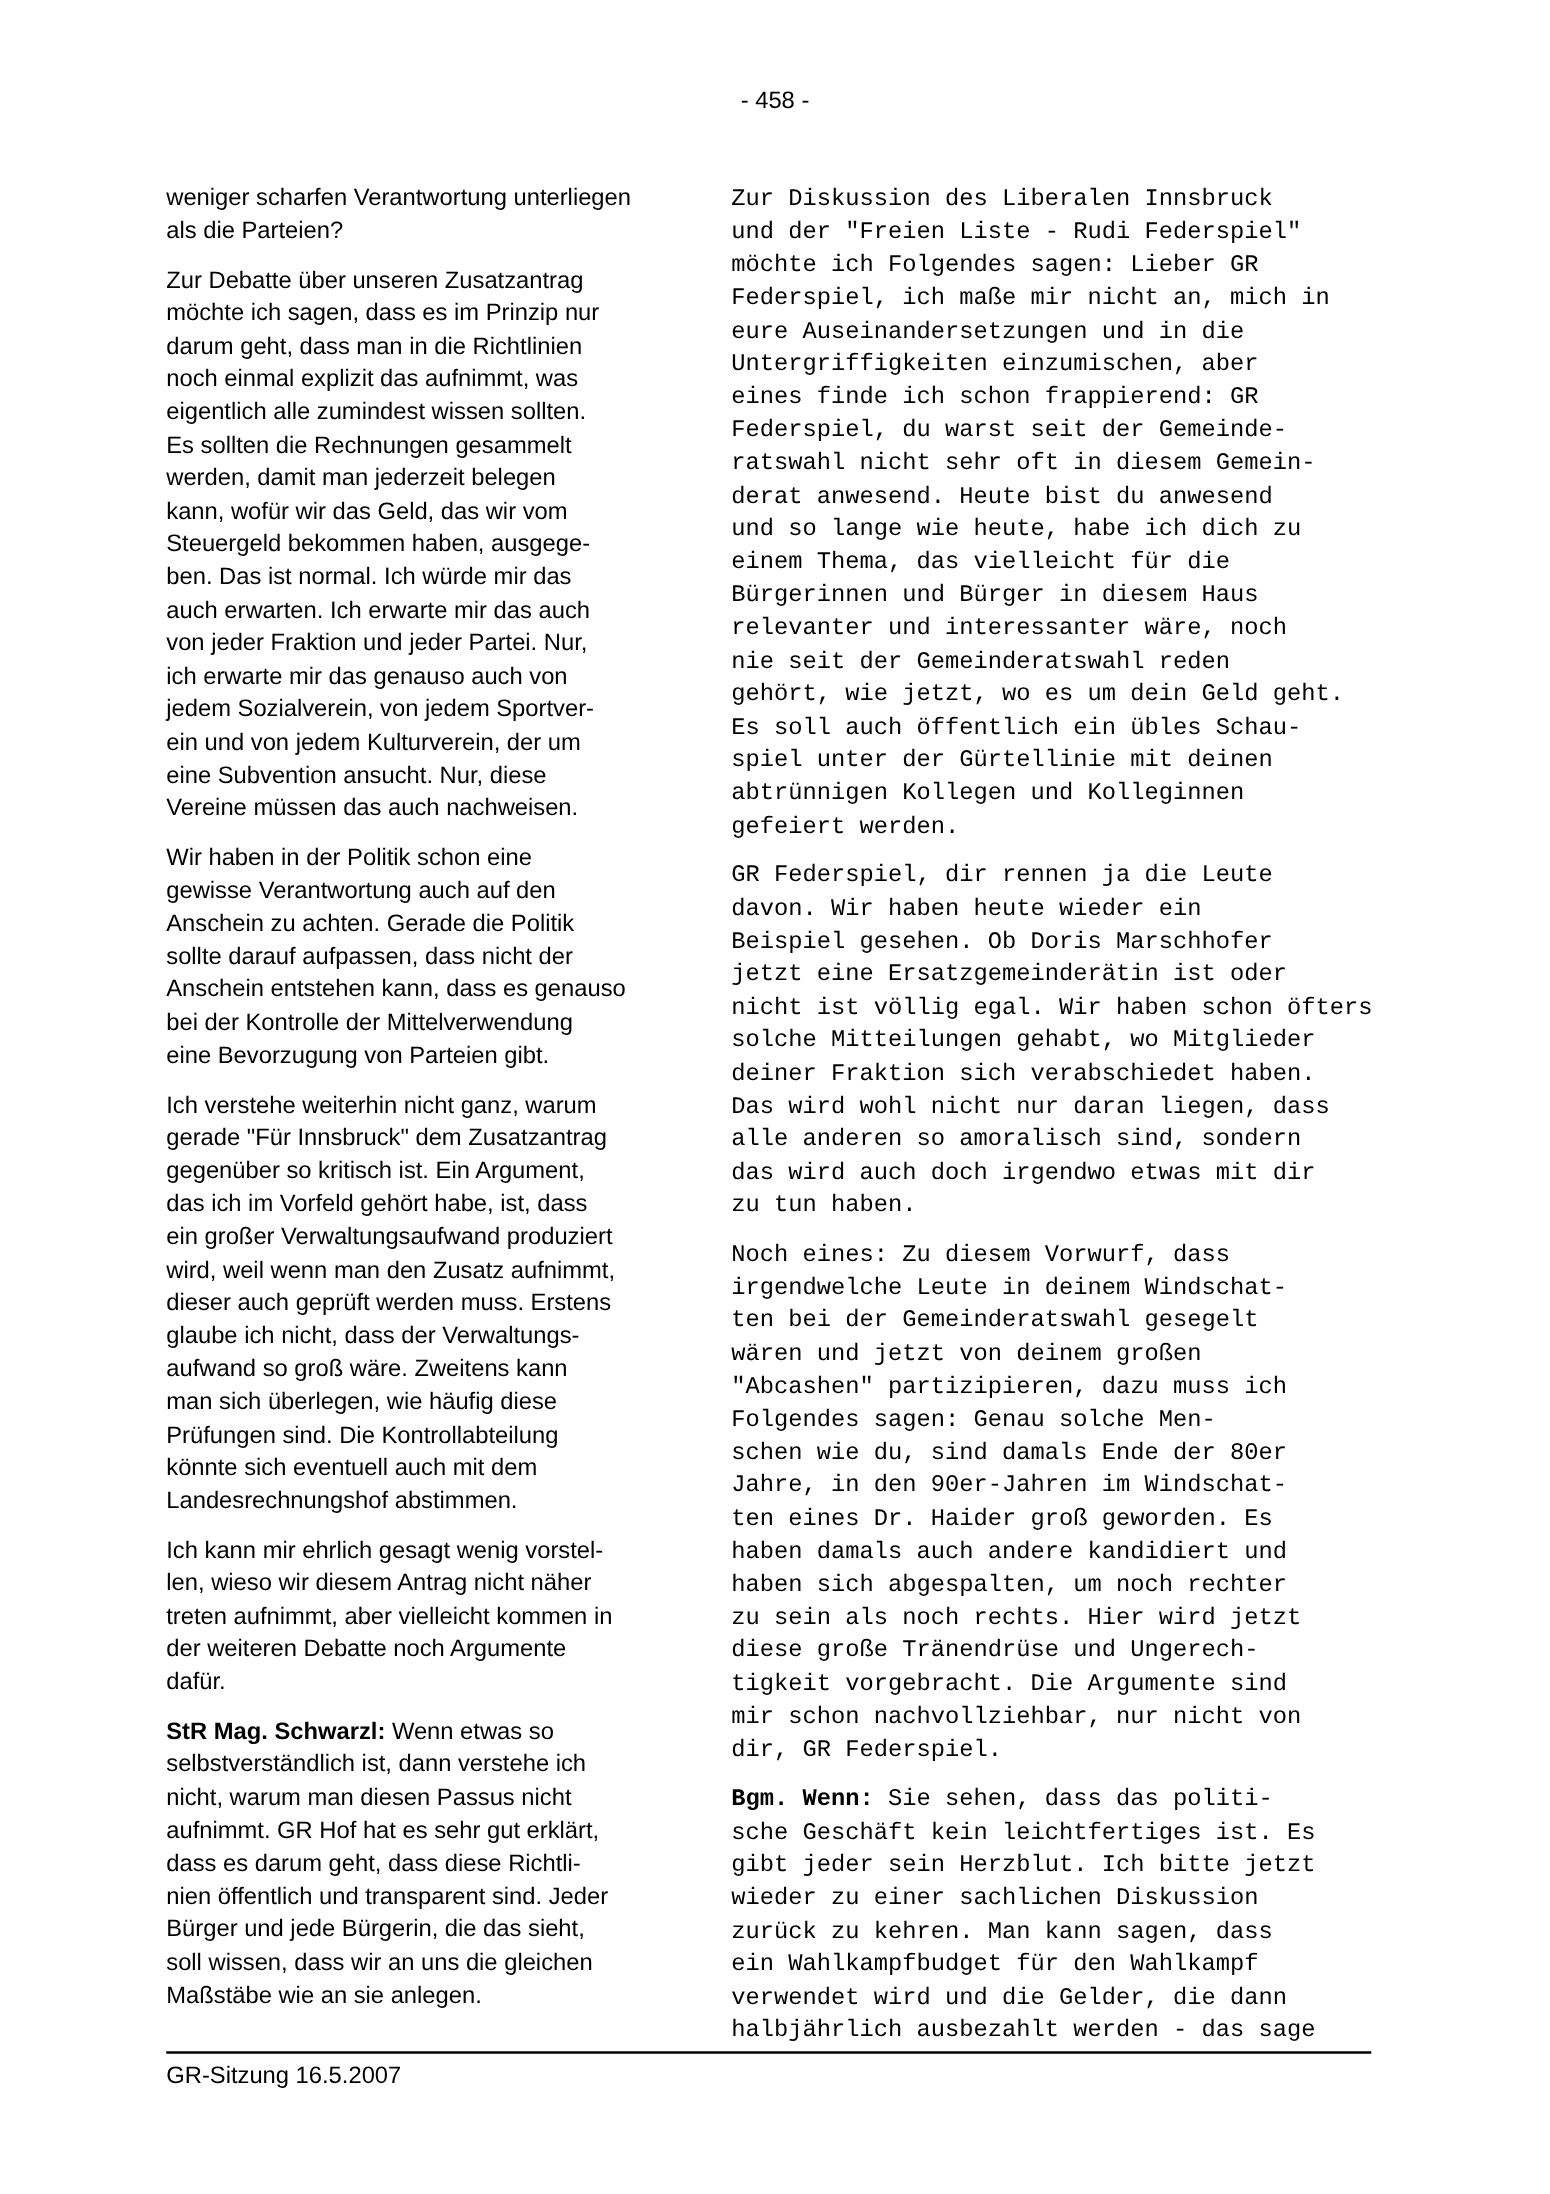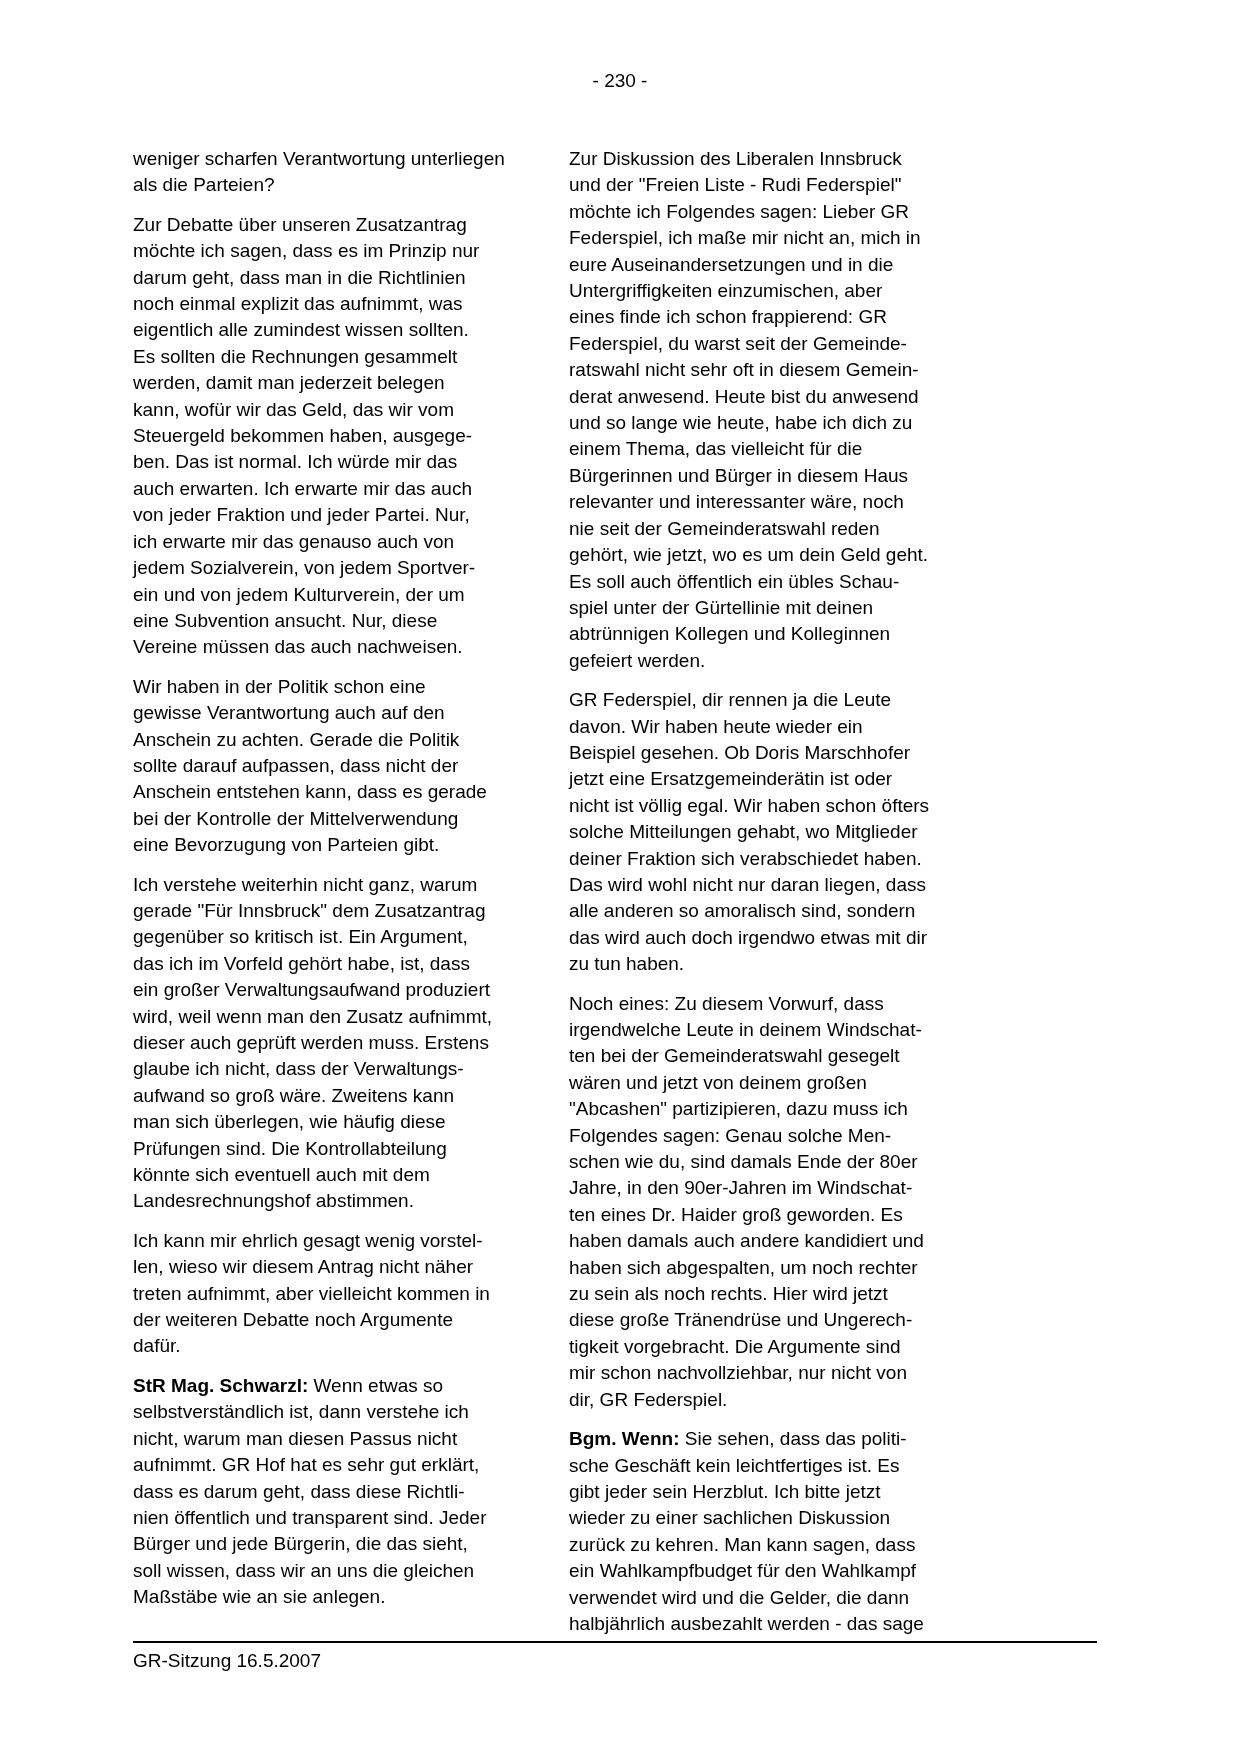--- a/index.html
+++ b/index.html
@@ -24,21 +24,21 @@
     text-align: center;
     font-size: 19px;
     line-height: 22px;
   }
   .column {
     position: absolute;
     top: 146px;
     width: 448px;
   }
   .column.left  { left: 133px; }
-  .column.right { left: 569px; }
+  .column.right { left: 585px; font-family: Liberation Mono, monospace; }
   .para {
     margin: 0 0 13px 0;
     font-size: 19px;
     line-height: 26.4px;
     white-space: pre;
     letter-spacing: 0;
   }
   .speaker {
     font-weight: bold;
   }
@@ -56,21 +56,21 @@
     top: 1649px;
     font-size: 19px;
     line-height: 24px;
   }
 </style>
 </head>
 <body>
 
 <div class="page">
 
-  <div class="page-number">- 230 -</div>
+  <div class="page-number">- 458 -</div>
 
   <div class="column left">
     <p class="para"><span>weniger scharfen Verantwortung unterliegen
 als die Parteien?</span></p>
     <p class="para"><span>Zur Debatte über unseren Zusatzantrag
 möchte ich sagen, dass es im Prinzip nur
 darum geht, dass man in die Richtlinien
 noch einmal explizit das aufnimmt, was
 eigentlich alle zumindest wissen sollten.
 Es sollten die Rechnungen gesammelt
@@ -82,21 +82,21 @@
 von jeder Fraktion und jeder Partei. Nur,
 ich erwarte mir das genauso auch von
 jedem Sozialverein, von jedem Sportver-
 ein und von jedem Kulturverein, der um
 eine Subvention ansucht. Nur, diese
 Vereine müssen das auch nachweisen.</span></p>
     <p class="para"><span>Wir haben in der Politik schon eine
 gewisse Verantwortung auch auf den
 Anschein zu achten. Gerade die Politik
 sollte darauf aufpassen, dass nicht der
-Anschein entstehen kann, dass es gerade
+Anschein entstehen kann, dass es genauso
 bei der Kontrolle der Mittelverwendung
 eine Bevorzugung von Parteien gibt.</span></p>
     <p class="para"><span>Ich verstehe weiterhin nicht ganz, warum
 gerade "Für Innsbruck" dem Zusatzantrag
 gegenüber so kritisch ist. Ein Argument,
 das ich im Vorfeld gehört habe, ist, dass
 ein großer Verwaltungsaufwand produziert
 wird, weil wenn man den Zusatz aufnimmt,
 dieser auch geprüft werden muss. Erstens
 glaube ich nicht, dass der Verwaltungs-

